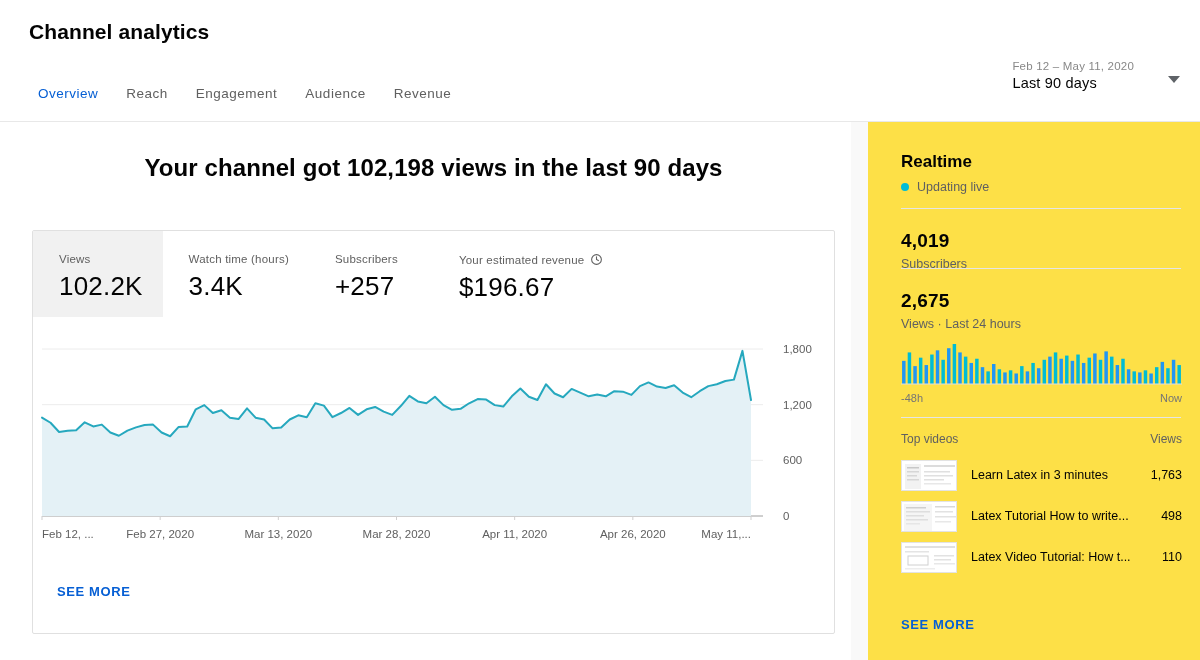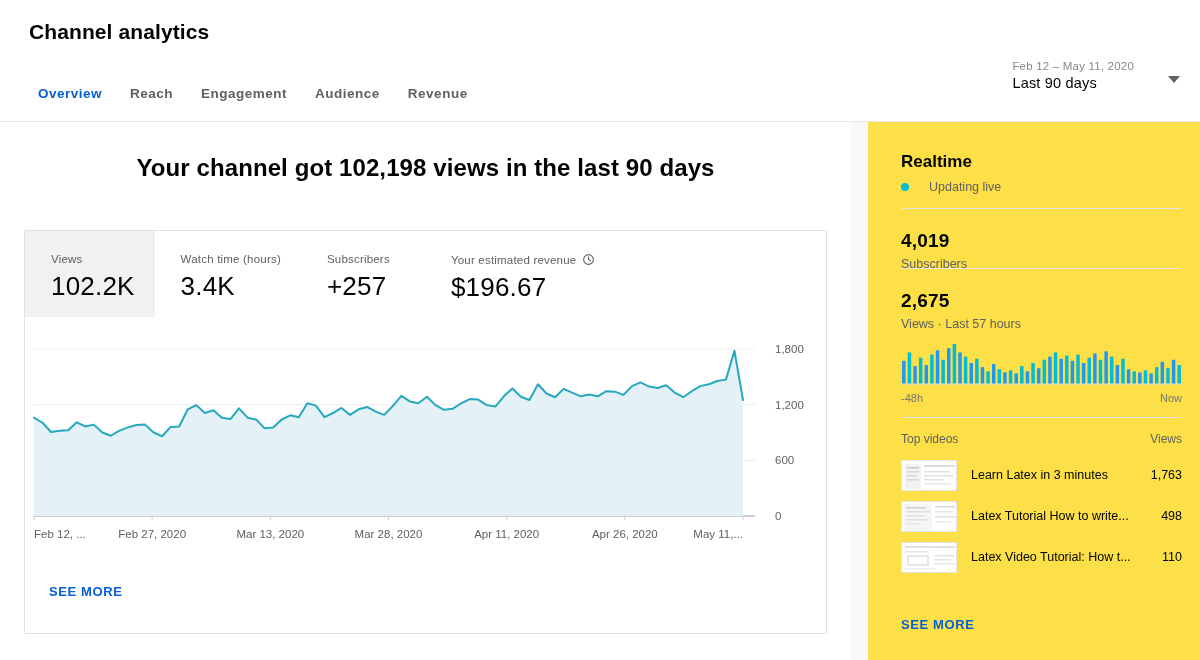--- a/index.html
+++ b/index.html
@@ -14,42 +14,42 @@
 
   
   .header { position: absolute; left: 0; top: 0; width: 1200px; height: 122px; background: #fff; }
   .page-title {
     position: absolute; left: 29px; top: 20px;
     font-size: 21px; font-weight: 700; letter-spacing: .1px; color: #030303;
   }
   .tabs { position: absolute; left: 24px; top: 80px; display: flex; align-items: flex-start; }
   .tab {
     position: relative; padding: 6px 14px 24px 14px;
-    font-size: 13.5px; font-weight: 700; letter-spacing: .5px;
+    font-size: 13.5px; font-weight: 400; letter-spacing: .5px;
     color: #606060; cursor: pointer; white-space: nowrap;
   }
   .tab.active { color: #065fd4; }
   .tab.active::after {
     content: ""; position: absolute; left: 7px; right: 7px; bottom: 0;
     height: 3px; background: #065fd4; border-radius: 1px;
   }
   .daterange { position: absolute; right: 20px; top: 60px; display: flex; align-items: center; }
   .daterange-texts { text-align: left; }
   .daterange-sub { font-size: 11.5px; color: #888; letter-spacing: .2px; margin-bottom: 3px; }
   .daterange-main { font-size: 14.5px; color: #030303; letter-spacing: .2px; }
   .caret {
     width: 0; height: 0; margin-left: 34px; margin-top: 8px;
     border-left: 6px solid transparent; border-right: 6px solid transparent;
     border-top: 7px solid #5f6368; cursor: pointer;
   }
   .header-rule { position: absolute; left: 0; top: 121px; width: 1200px; height: 1px; background: #e8e8e8; }
 
   
   .body-wrap { position: absolute; left: 0; top: 122px; width: 1200px; height: 538px; }
-  .main-col { position: absolute; left: 0; top: 0; width: 851px; height: 538px; background: #fff; }
+  .main-col { position: absolute; left: 8px; top: 0; width: 851px; height: 538px; background: #fff; }
   .side-col { position: absolute; left: 851px; top: 0; width: 349px; height: 538px; background: #f9f9f9; }
   .side-inner { position: absolute; left: 17px; top: 0; width: 332px; height: 538px; background: #fde047; }
 
   
   .headline {
     position: absolute; left: 0; top: 32px; width: 851px; text-align: center;
     font-size: 24px; font-weight: 700; color: #030303; letter-spacing: .1px;
   }
 
   
@@ -76,21 +76,21 @@
   .xlabel { font-size: 11.5px; fill: #606060; font-family: "Liberation Sans", sans-serif; }
 
   .see-more {
     position: absolute; font-size: 13px; font-weight: 600; color: #065fd4;
     letter-spacing: .6px; cursor: pointer;
   }
   .see-more-main { left: 24px; top: 353px; }
 
   
   .rt-title { position: absolute; left: 33px; top: 30px; font-size: 17px; font-weight: 700; color: #030303; }
-  .rt-live { position: absolute; left: 33px; top: 58px; display: flex; align-items: center; gap: 20px; }
+  .rt-live { position: absolute; left: 33px; top: 58px; display: flex; align-items: center; gap: 8px; }
   .rt-dot { width: 8px; height: 8px; border-radius: 50%; background: #00bcd4; }
   .rt-live-text { font-size: 12.5px; color: #606060; }
   .hr { position: absolute; left: 33px; width: 280px; height: 1px; background: #e5e5e5; }
   .hr1 { top: 86px; }
   .hr2 { top: 146px; }
   .rt-big { position: absolute; left: 33px; font-size: 19px; font-weight: 700; color: #030303; letter-spacing: .2px; }
   .rt-sub { position: absolute; left: 33px; font-size: 12.5px; color: #606060; }
   .rt-subs-num { top: 108px; }
   .rt-subs-lab { top: 135px; }
   .rt-views-num { top: 168px; }
@@ -225,21 +225,21 @@
         </div>
 
         <div class="hr hr1"></div>
 
         <div class="rt-big rt-subs-num">4,019</div>
         <div class="rt-sub rt-subs-lab">Subscribers</div>
 
         <div class="hr hr2"></div>
 
         <div class="rt-big rt-views-num">2,675</div>
-        <div class="rt-sub rt-views-lab">Views · Last 57 hours</div>
+        <div class="rt-sub rt-views-lab">Views · Last 24 hours</div>
 
         <div class="rt-bars">
           <svg id="rt-chart" width="281" height="46" viewBox="0 0 281 46">
               <rect x="1.07" y="20.84" width="3.48" height="23.16" fill="#2196f3"></rect>
               <rect x="6.69" y="12.42" width="3.48" height="31.58" fill="#00bcd4"></rect>
               <rect x="12.31" y="26.11" width="3.48" height="17.89" fill="#2196f3"></rect>
               <rect x="17.93" y="17.68" width="3.48" height="26.32" fill="#00bcd4"></rect>
               <rect x="23.55" y="25.05" width="3.48" height="18.95" fill="#2196f3"></rect>
               <rect x="29.17" y="14.53" width="3.48" height="29.47" fill="#00bcd4"></rect>
               <rect x="34.79" y="10.32" width="3.48" height="33.68" fill="#2196f3"></rect>

